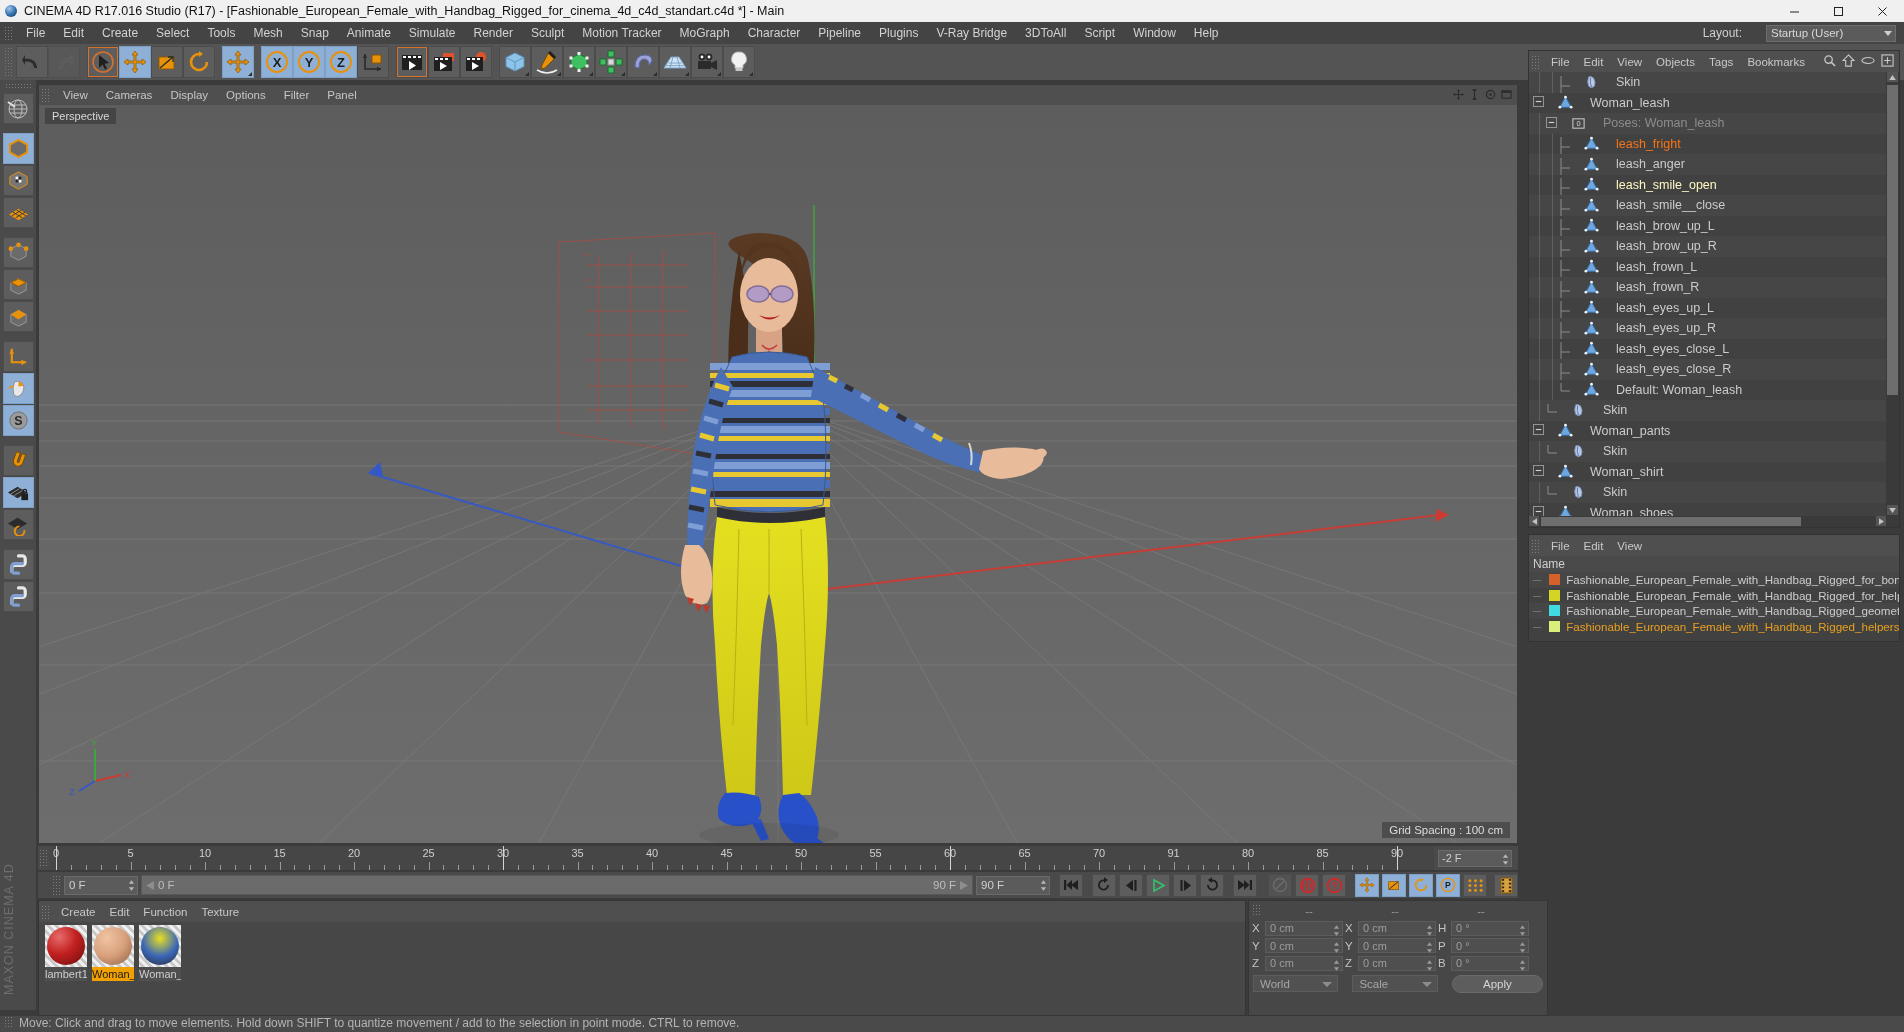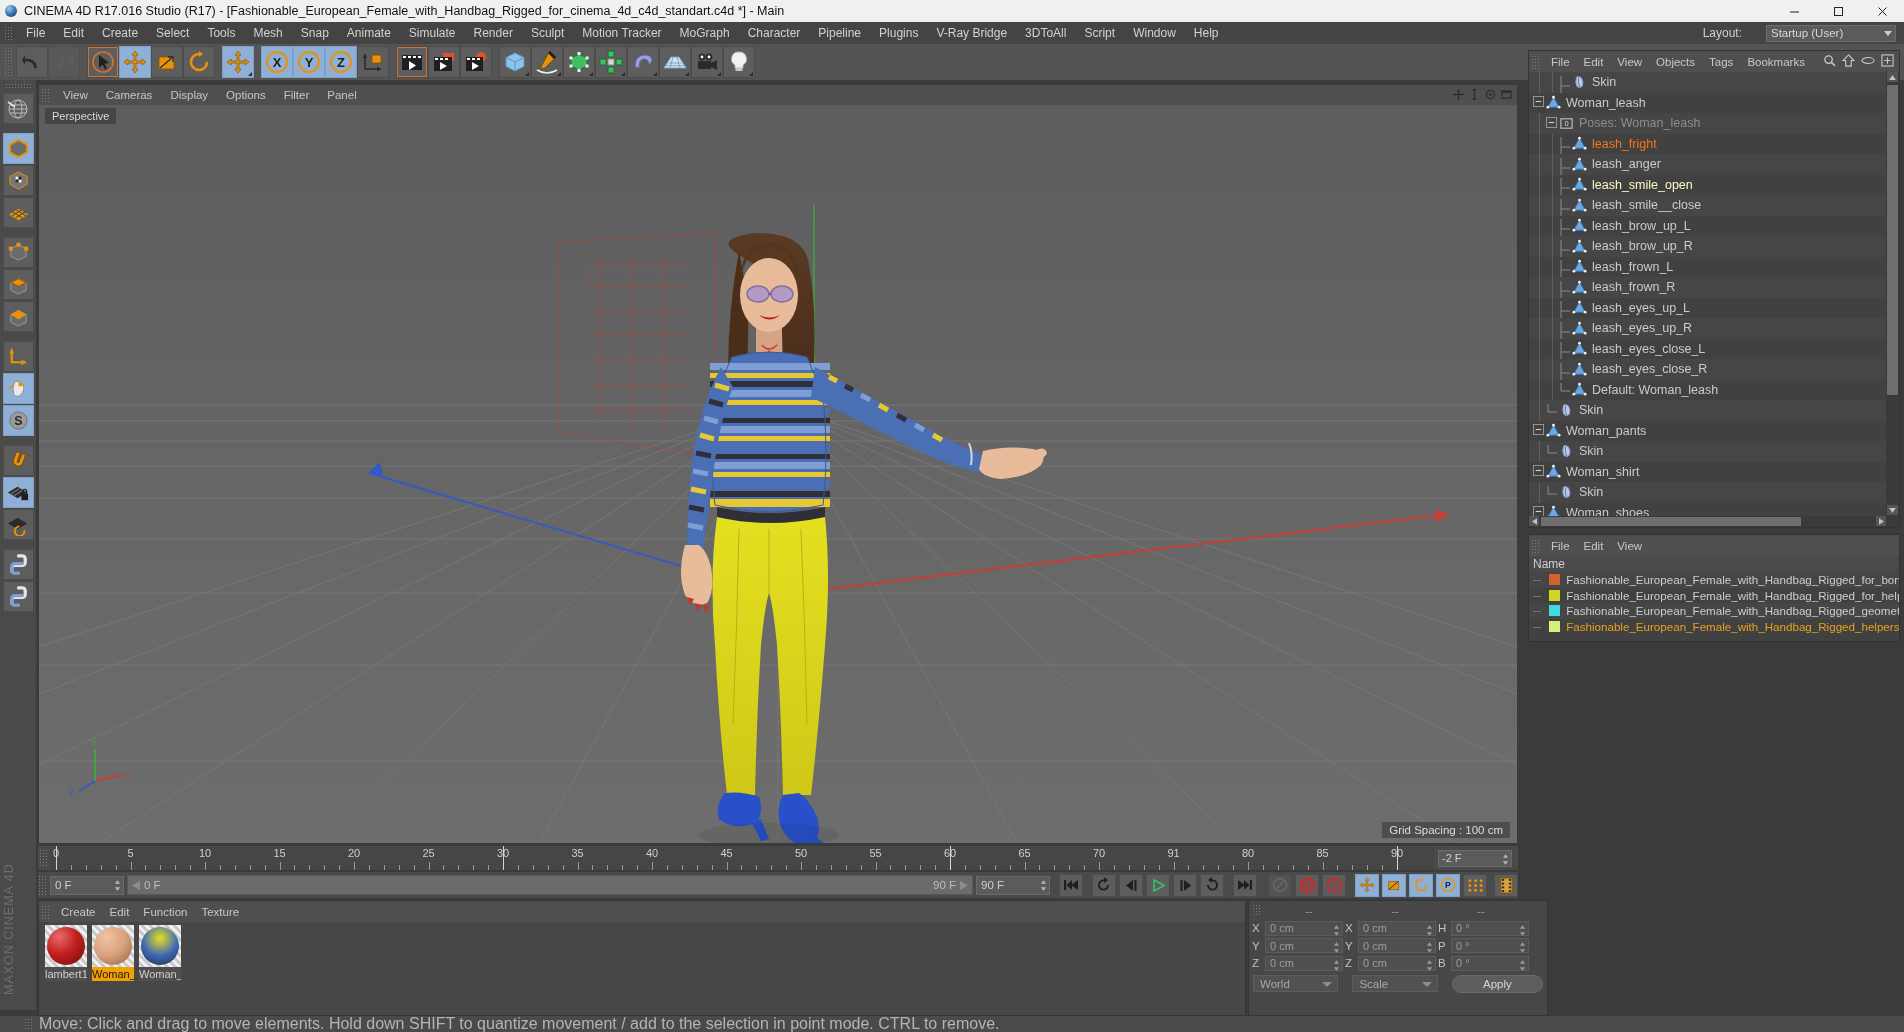--- a/index.html
+++ b/index.html
@@ -79,21 +79,21 @@
     background:#414141; border:1px solid #333; }
   .pmenu{ height:21px; background:#4f4f4f; display:flex; align-items:center;
     font-size:11.5px; color:#c8c8c8; }
   .pmenu .g{ width:9px;height:14px;margin:0 4px 0 2px;
     background-image:radial-gradient(#7d7d7d 1px, transparent 1px); background-size:3px 3px;}
   .pmenu .mi{ padding:0 7px; }
   .pmenu .right{ margin-left:auto; display:flex; align-items:center; gap:6px; padding-right:5px;}
   .om-body{ position:absolute; left:0; top:21px; right:0; bottom:0; display:flex; }
   .om-tree{ flex:1; overflow:hidden; position:relative; }
   .row{ height:20.5px; display:flex; align-items:center; font-size:12.5px;
-    color:#cbcbcb; position:relative; white-space:nowrap; }
+    color:#cbcbcb; position:relative; white-space:nowrap;gap:12px; }
   .row:nth-child(odd){ background:#464646; }
   .row:nth-child(even){ background:#414141; }
   .row .tw{ width:13px; height:13px; display:inline-block; position:relative; flex:0 0 auto; }
   .ic{ width:15px;height:15px;flex:0 0 auto;margin-right:5px;display:inline-block;}
   .om-scroll{ width:13px; background:#3a3a3a; position:relative; }
   .om-scroll .thumb{ position:absolute; left:1px; width:11px; background:#6e6e6e; }
   .om-hbar{ position:absolute; left:0; bottom:0; right:13px; height:11px; background:#3a3a3a; }
   .om-hbar .thumb{ position:absolute; top:1px; height:9px; background:#6e6e6e; }
   .arrowbtn{ width:11px;height:10px; background:#555; display:flex;align-items:center;justify-content:center;}
 
@@ -119,21 +119,21 @@
   .ruler .lab{ position:absolute; top:1px; font-size:11px; color:#cfcfcf;
     transform:translateX(-50%); }
   .ruler .phead{ position:absolute; top:0; bottom:0; width:1px; background:#d5d5d5; }
   .tl-right{ width:84px; display:flex; align-items:center; }
   .numfield{ height:17px; background:#5b5b5b; border:1px solid #6a6a6a; font-size:11px;
     color:#cfcfcf; display:flex; align-items:center; padding:0 3px; position:relative; }
   .spin{ position:absolute; right:2px; top:3px; width:7px; height:11px; }
 
   
   .transport{ position:absolute; left:38px; top:872px; width:1480px; height:26px;
-    background:#4a4a4a; display:flex; align-items:center; padding-left:0; gap:3px; }
+    background:#4a4a4a; display:flex; align-items:center; padding-left:14px; gap:3px; }
   .tfield{ height:19px; background:#5b5b5b; border:1px solid #6a6a6a; font-size:11.5px;
     color:#cfcfcf; display:flex; align-items:center; padding:0 4px; position:relative; }
   .tslider{ flex:1; height:20px; background:#6b6b6b; border:1px solid #585858;
     display:flex; align-items:center; justify-content:space-between;
     font-size:11.5px; color:#bdbdbd; padding:0 4px; }
   .tbtn2{ width:24px;height:23px;background:#5d5d5d;border:1px solid #4c4c4c;
     display:flex;align-items:center;justify-content:center; position:relative; }
   .tbtn2.on{ background:#8fb0d6; border-color:#7ea0c8;}
 
   
@@ -162,21 +162,21 @@
   .co-in{ width:78px; height:15px; background:#4f4f4f; border:1px solid #5c5c5c;
     font-size:11px; color:#9d9d9d; display:flex; align-items:center; padding:0 4px; position:relative;}
   .co-foot{ display:flex; align-items:center; gap:14px; padding:2px 4px 0 4px; }
   .co-sel{ width:86px;height:17px;background:#515151;border:1px solid #5d5d5d;
     font-size:11.5px;color:#a6a6a6; display:flex;align-items:center;padding:0 6px; position:relative;}
   .co-apply{ width:92px;height:18px;border-radius:9px;background:#5d5d5d;border:1px solid #6b6b6b;
     font-size:11.5px; color:#d6d6d6; display:flex;align-items:center;justify-content:center; }
 
   
   .status{ position:absolute; left:0; top:1016px; width:1904px; height:16px;
-    background:#4a4a4a; display:flex; align-items:center; font-size:16px; color:#b4b4b4;padding-left:20px; }
+    background:#4a4a4a; display:flex; align-items:flex-start; font-size:12px; color:#b4b4b4; }
   .status .g{ width:9px;height:12px;margin:0 6px 0 4px;
     background-image:radial-gradient(#7d7d7d 1px, transparent 1px); background-size:3px 3px;}
 </style>
 </head>
 <body>
 
 <div class="titlebar">
   <span class="tb-icon">
       <span class="ball"></span>
     </span>

